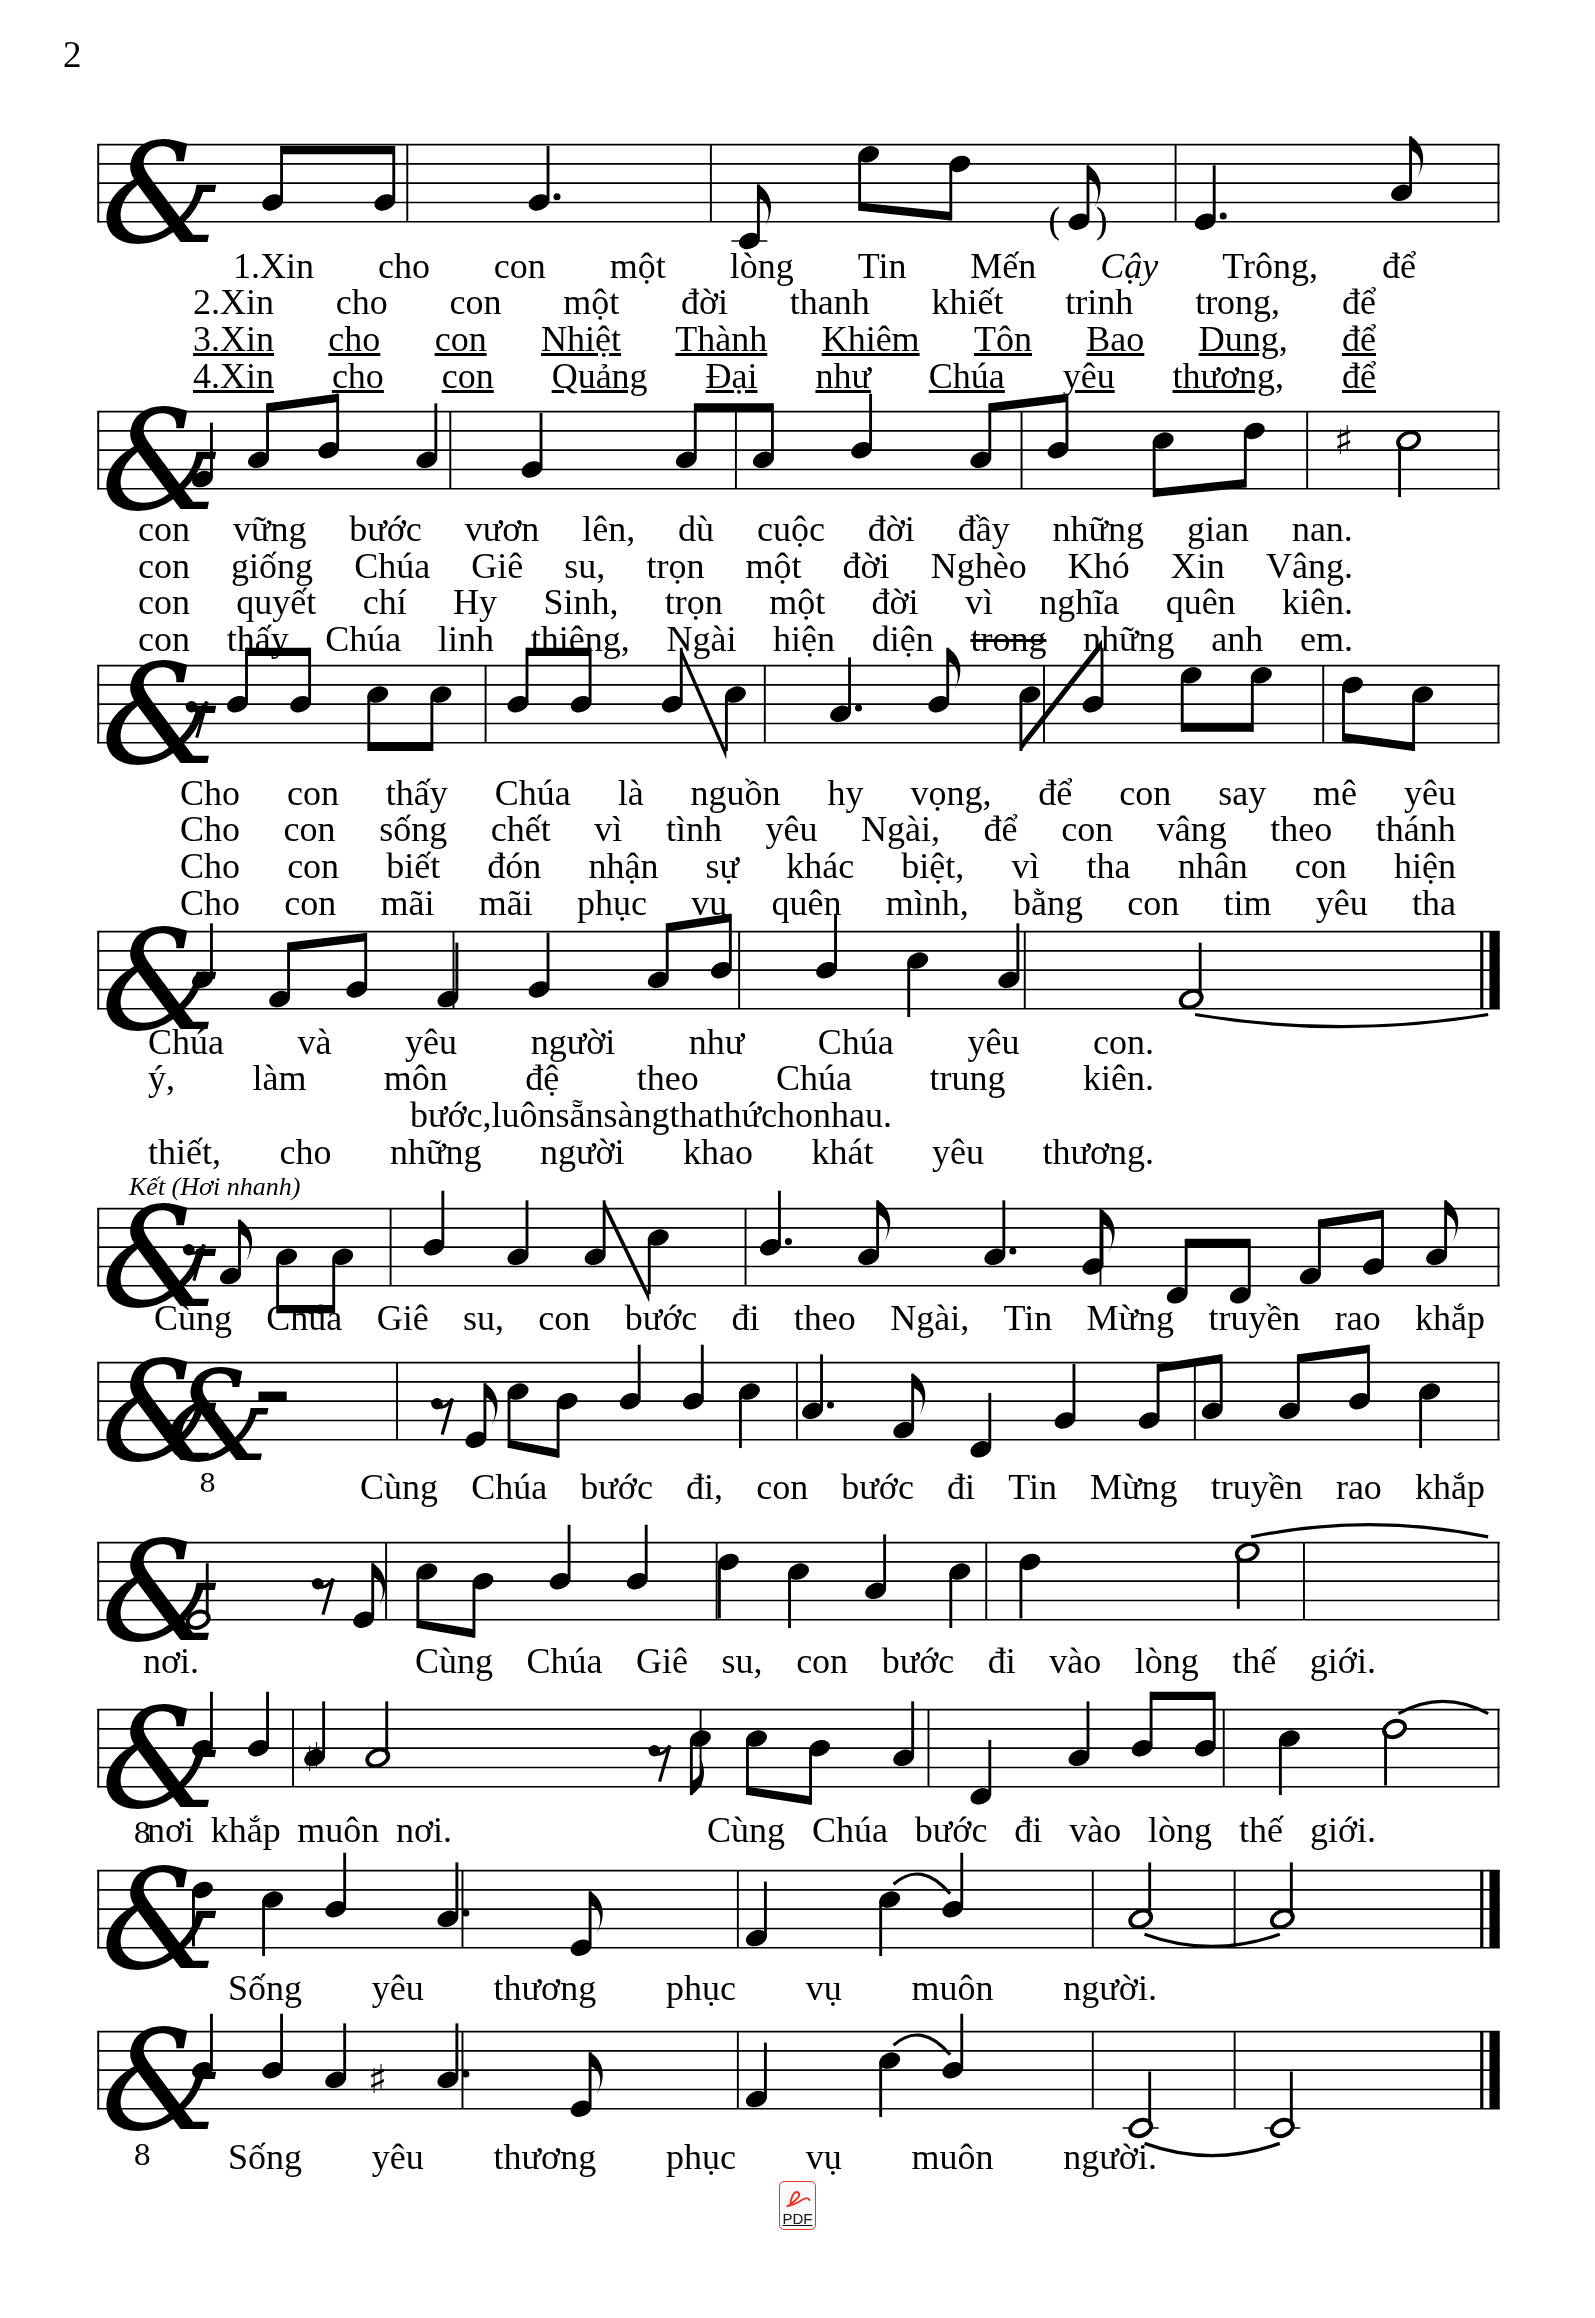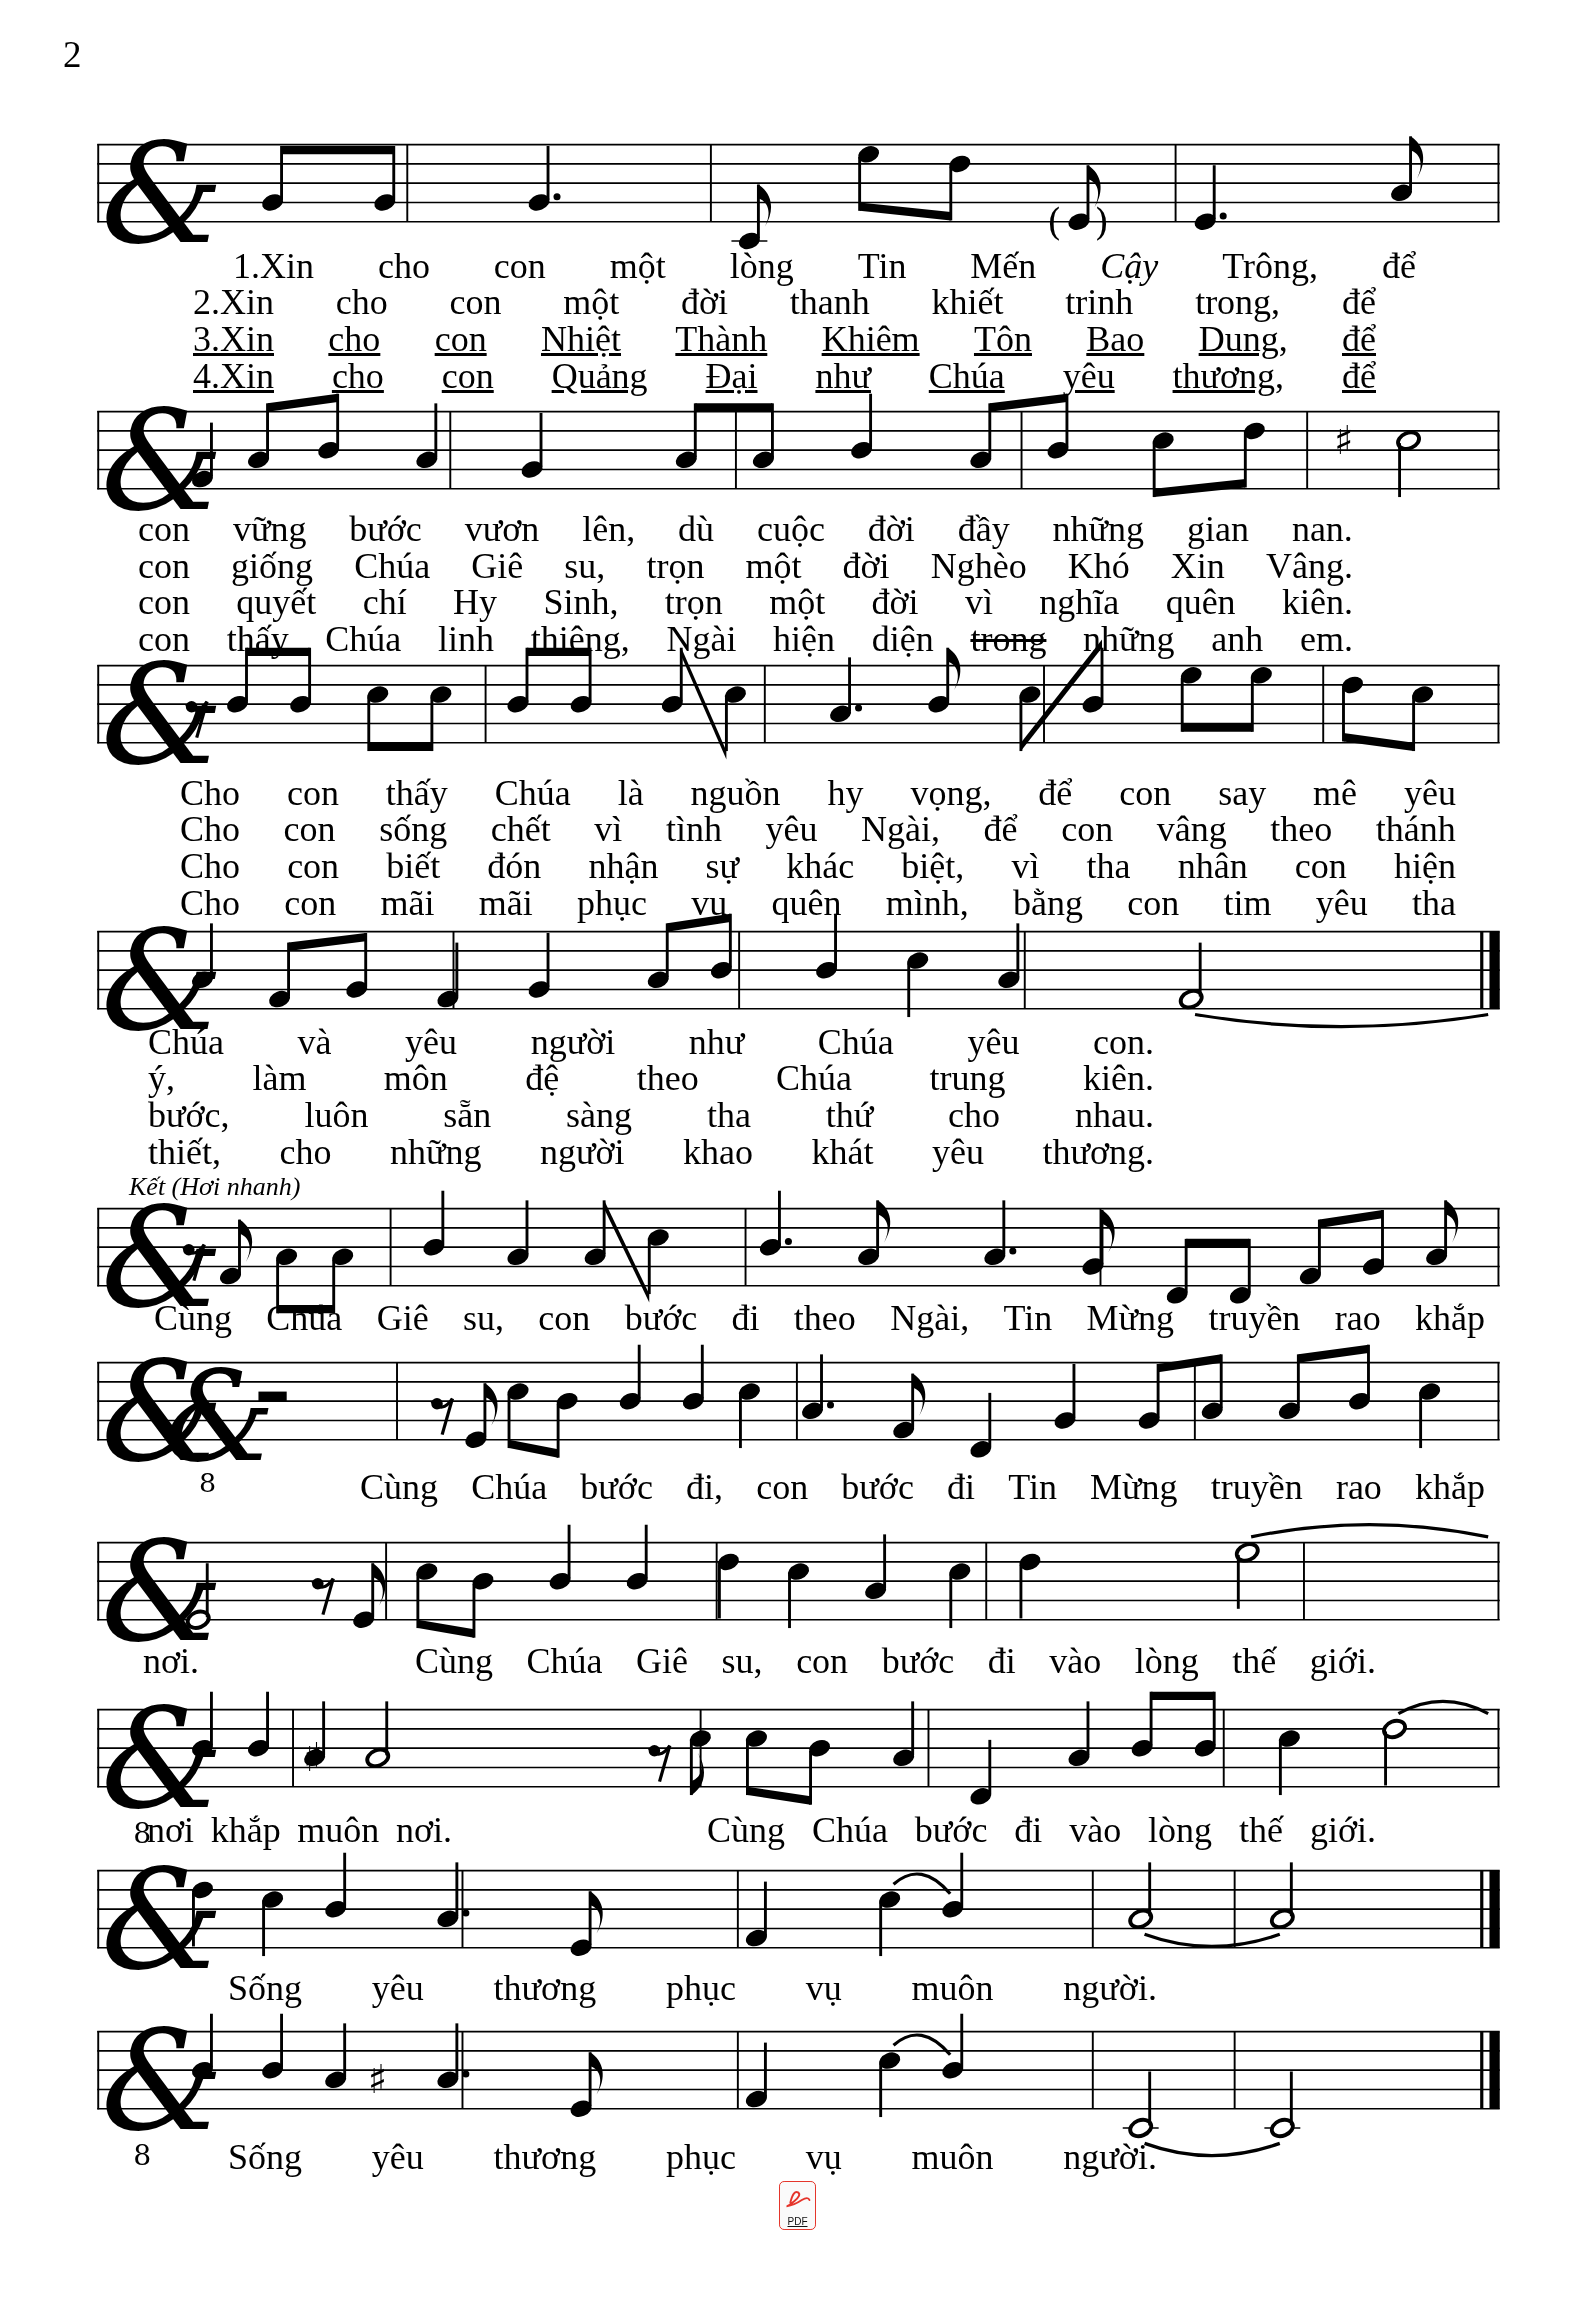--- a/index.html
+++ b/index.html
@@ -22,21 +22,21 @@
   .footer{
     position:absolute;left:0;right:0;top:2181px;
     display:flex;align-items:center;justify-content:center;gap:13px;
   }
   .pdf-icon{
     width:37px;height:49px;border:1.9px solid #e5352b;border-radius:5.1px;background:#fafafa;
     display:flex;flex-direction:column;align-items:center;justify-content:flex-end;
     box-sizing:border-box;padding-bottom:1.9px;position:relative;
   }
   .pdf-icon svg{position:absolute;top:3.9px;left:3.9px;}
-  .pdf-label{font-family:"Liberation Sans","DejaVu Sans",sans-serif;font-size:10px;color:#111;text-decoration:underline;}
+  .pdf-label{font-family:"Liberation Sans","DejaVu Sans",sans-serif;font-size:15px;color:#111;text-decoration:underline;}
   .footer-text{font-size:27px;letter-spacing:0.3px;}
 </style>
 </head>
 <body>
 
 <div class="page">
 
   <div class="page-num">2</div>
 
   <div id="music-layer">
@@ -697,21 +697,21 @@
   <div class="lyr" style="left:148px;top:1060px;width:1006px;">
       <span>ý,</span>
       <span>làm</span>
       <span>môn</span>
       <span>đệ</span>
       <span>theo</span>
       <span>Chúa</span>
       <span>trung</span>
       <span>kiên.</span>
     </div>
-  <div class="lyr" style="left:148px;top:1097px;width:1006px;">
+  <div class="lyr" style="left:148px;top:1097px;width:1006px;justify-content:center;">
       <span>bước,</span>
       <span>luôn</span>
       <span>sẵn</span>
       <span>sàng</span>
       <span>tha</span>
       <span>thứ</span>
       <span>cho</span>
       <span>nhau.</span>
     </div>
   <div class="lyr" style="left:148px;top:1134px;width:1006px;">

